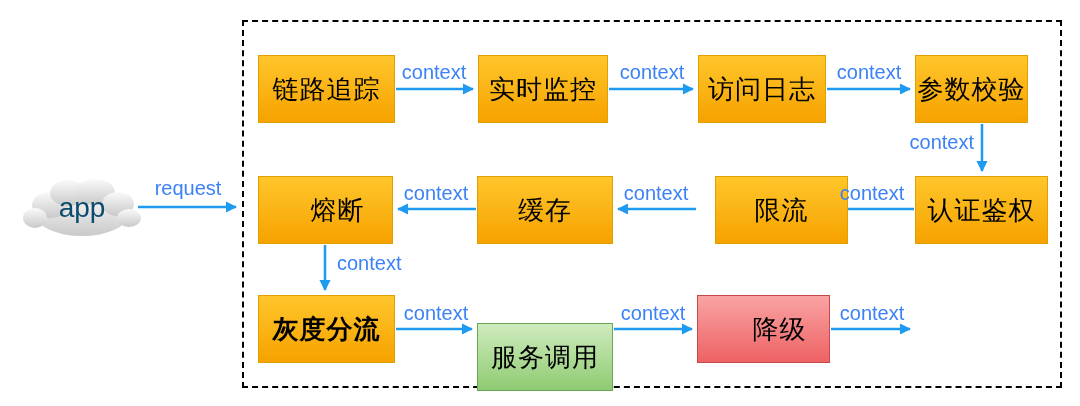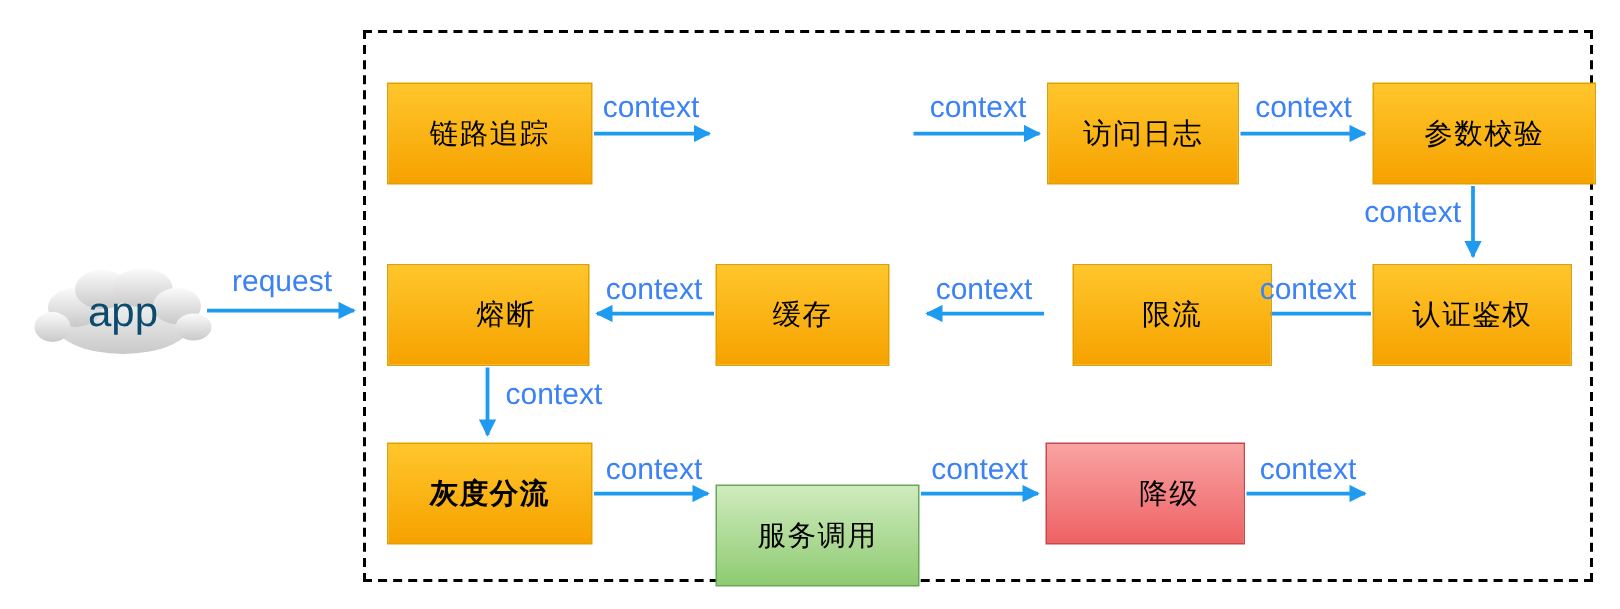--- a/index.html
+++ b/index.html
@@ -11,21 +11,21 @@
     overflow:hidden;
   }
   .edges-layer{position:absolute;left:0;top:0;width:1080px;height:406px;pointer-events:none;}
   .boundary{
     position:absolute;left:242px;top:20px;width:820px;height:368px;
     border:2px dashed #000000;box-sizing:border-box;background:transparent;
   }
   .node{
     position:absolute;height:68px;box-sizing:border-box;
     display:flex;align-items:center;justify-content:center;
-    font-size:19px;color:#000;letter-spacing:1px;white-space:nowrap;
+    font-size:26px;color:#000;letter-spacing:1px;white-space:nowrap;
   }
   .node.orange{background:linear-gradient(#FFC62B,#F6A200);border:1.5px solid #DFA100;}
   .node.green {background:linear-gradient(#CFEBBE,#8FCB72);border:1.5px solid #66A855;margin-top:28px;}
   .node.red   {background:linear-gradient(#F9A3A3,#EE6264);border:1.5px solid #C4494C;}
   .edge-label{
     position:absolute;font-size:20px;color:#3b82f6;white-space:nowrap;
     transform:translateX(-50%);
   }
   .edge-label.anchor-right{transform:translateX(-100%);}
   .edge-label.anchor-left{transform:none;}
@@ -80,25 +80,26 @@
         <ellipse cx="13" cy="44" rx="12" ry="10"></ellipse>
         <ellipse cx="107" cy="44" rx="12" ry="9"></ellipse>
       </g>
     </svg>
     <span class="cloud-text">app</span>
   </div>
 
   <div class="boundary"></div>
 
   <div class="node orange" style="left:258px;top:55px;width:137px;">链路追踪</div>
+  <div class="node orange" style="left:478px;top:55px;width:130px;">实时监控</div>
   <div class="node orange" style="left:698px;top:55px;width:128px;">访问日志</div>
-  <div class="node orange" style="left:915px;top:55px;width:149px;">参数校验</div>
+  <div class="node orange" style="left:915px;top:55px;width:113px;">参数校验</div>
 
   <div class="node orange" style="left:258px;top:176px;width:135px;padding-left:24px;">熔断</div>
-  <div class="node orange" style="left:477px;top:176px;width:116px;">缓存</div>
+  <div class="node orange" style="left:477px;top:176px;width:136px;">缓存</div>
   <div class="node orange" style="left:715px;top:176px;width:133px;">限流</div>
   <div class="node orange" style="left:915px;top:176px;width:133px;">认证鉴权</div>
 
   <div class="node orange" style="left:258px;top:295px;width:137px;font-weight:bold;">灰度分流</div>
   <div class="node green" style="left:477px;top:295px;width:136px;">服务调用</div>
   <div class="node red" style="left:697px;top:295px;width:133px;padding-left:32px;">降级</div>
 
   <div class="edge-label" style="left:188px;top:177px;">request</div>
 
   <div class="edge-label" style="left:434px;top:61px;">context</div>

